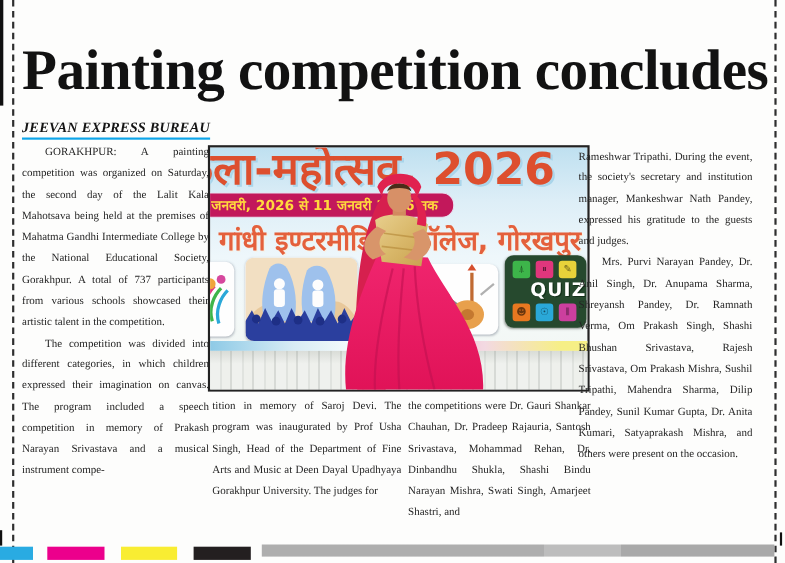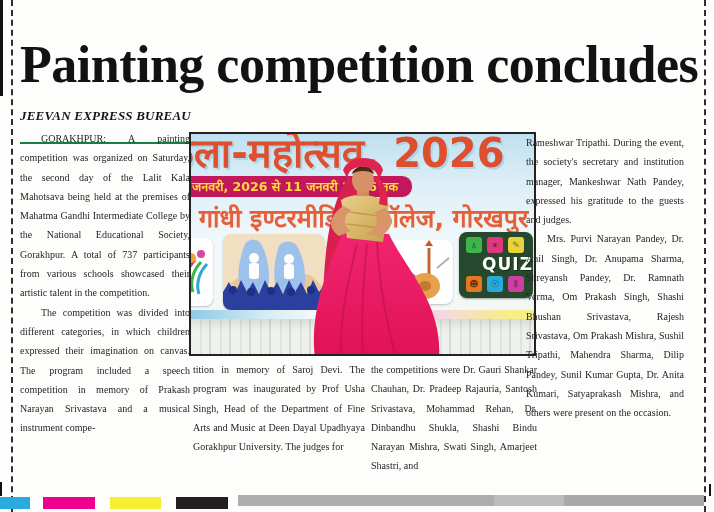--- a/index.html
+++ b/index.html
@@ -18,21 +18,21 @@
   
   .headline{
     position:absolute;left:20px;top:6px;width:682px;height:98px;overflow:hidden;
     font-weight:bold;font-size:52px;line-height:47px;letter-spacing:-0.5px;color:#121212;
     font-family:"Liberation Serif", serif;white-space:nowrap;
   }
   .headline span{display:block;}
   .byline{
     position:absolute;left:20px;top:108px;
     font-size:13px;font-weight:bold;font-style:italic;letter-spacing:0.2px;color:#141414;
-    border-bottom:2px solid #15803d;padding-bottom:18px;
+    border-bottom:2px solid #0ea5e9;padding-bottom:1px;
   }
 
   
   .col{
     position:absolute;font-size:10px;line-height:19.3px;text-align:justify;color:#252525;
   }
   .col p{margin:0;}
   .col p.indent{text-indent:21px;}
   .col1{left:20px;top:129px;width:170px;height:370px;overflow:hidden;}
   .col2{left:193px;top:360px;width:172px;height:138px;overflow:hidden;}

